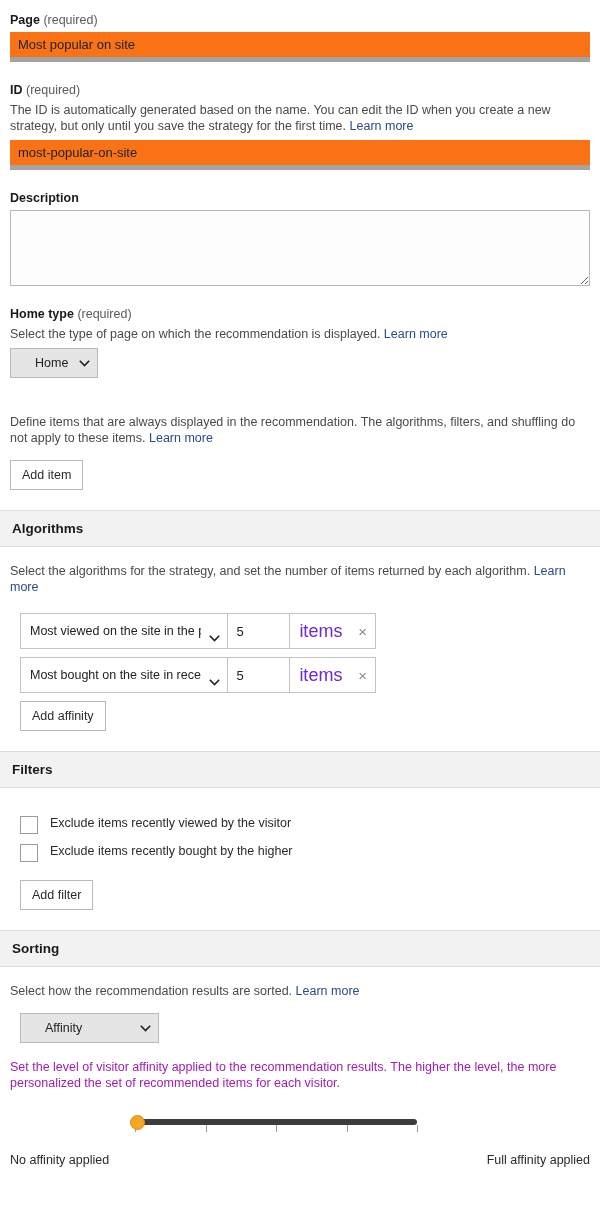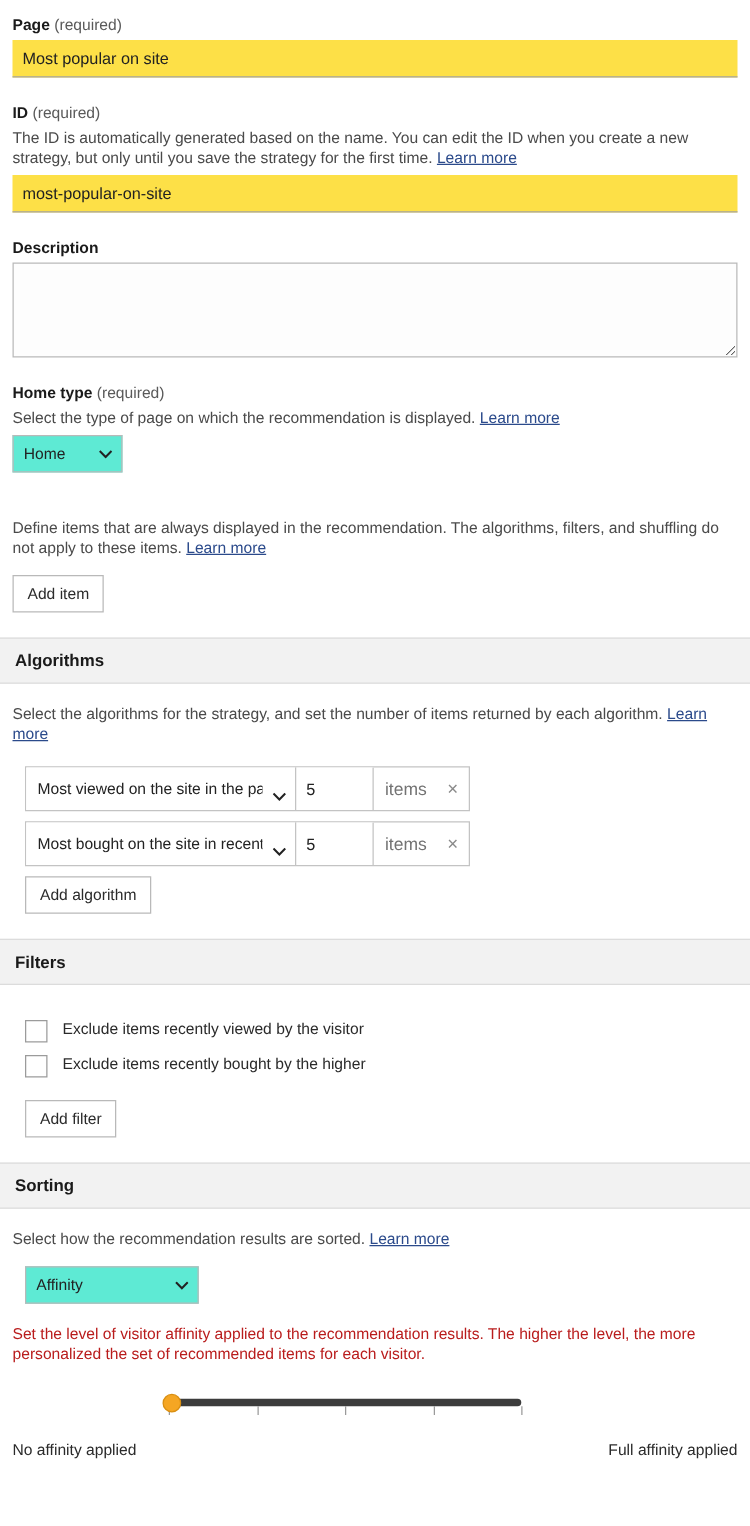--- a/index.html
+++ b/index.html
@@ -27,30 +27,29 @@
 
   .help-text {
     font-size: 12.5px;
     color: #4a4a4a;
     line-height: 16px;
     margin: 0 0 6px 0;
   }
   a.learn-more {
     color: #3b5998;
     color: #2b4a8b;
-    text-decoration: underline;
     cursor: pointer;
   }
 
   .text-input {
     width: 100%;
     height: 30px;
     border: none;
-    border-bottom: 1px solid #a3a3a3;
-    background: #fde047;
+    border-bottom: 5px solid #a3a3a3;
+    background: #f97316;
     font-size: 13px;
     font-family: "Liberation Sans", sans-serif;
     color: #222;
     padding: 4px 8px;
     outline: none;
   }
 
   .textarea {
     width: 100%;
     height: 76px;
@@ -65,26 +64,26 @@
   }
 
   .select-wrap {
     position: relative;
     display: inline-block;
   }
   select.styled {
     -webkit-appearance: none;
     appearance: none;
     border: 1px solid #b9b9b9;
-    background: #5eead4;
+    background: #e5e5e5;
     height: 30px;
     font-size: 12.5px;
     font-family: "Liberation Sans", sans-serif;
     color: #222;
-    padding: 3px 28px 3px 8px;
+    padding: 3px 28px 3px 24px;
     outline: none;
     border-radius: 0;
     cursor: pointer;
   }
   .select-wrap .chev {
     position: absolute;
     right: 8px;
     top: 50%;
     width: 11px;
     height: 7px;
@@ -153,22 +152,22 @@
     border-right: 1px solid #c3c3c3;
     font-size: 13px;
     font-family: "Liberation Sans", sans-serif;
     padding: 0 8px;
     outline: none;
     color: #222;
     background: #fff;
   }
   .algo-unit {
     display: flex; align-items: center;
-    font-size: 14px;
-    color: #737373;
+    font-size: 18px;
+    color: #6d28d9;
     padding: 0 8px 0 9px;
   }
   .algo-remove {
     display: flex; align-items: center; justify-content: center;
     width: 26px;
     color: #8a8a8a;
     font-size: 15px;
     cursor: pointer;
     user-select: none;
   }
@@ -330,21 +329,21 @@
         <div class="algo-row">
           <div class="algo-select-wrap"><select class="algo-select"><option value="Most viewed on the site in the past">Most viewed on the site in the past</option><option value="Most bought on the site in recent" selected="">Most bought on the site in recent</option><option value="Most popular in category">Most popular in category</option></select><span class="chev2"><svg viewBox="0 0 11 7" width="11" height="7">
                 <path d="M0.8 0.8 L5.5 5.6 L10.2 0.8" fill="none" stroke="#222" stroke-width="1.6"></path>
               </svg></span></div>
           <input class="algo-count" value="5" style="">
           <span class="algo-unit">items</span>
           <span class="algo-remove">×</span>
         </div>
       </div>
     <div style="padding-left:10px;">
-      <button class="btn-outline">Add algorithm</button>
+      <button class="btn-outline">Add affinity</button>
     </div>
     <div class="spacer-20"></div>
   </div>
 
   <div class="section-header">Filters</div>
   <div class="field-block">
     <div class="spacer-16"></div>
     <div class="spacer-12"></div>
     <div style="padding-left:10px;" id="filter-checkboxes">
         <div class="check-row">
@@ -375,21 +374,21 @@
       <div class="select-wrap">
         <select class="styled" style="width:139px;"><option value="Affinity">Affinity</option><option value="Relevance">Relevance</option><option value="Random">Random</option></select>
         <span class="chev">
           <svg viewBox="0 0 11 7" width="11" height="7">
               <path d="M0.8 0.8 L5.5 5.6 L10.2 0.8" fill="none" stroke="#222" stroke-width="1.6"></path>
             </svg>
         </span>
       </div>
     </div>
     <div class="spacer-16"></div>
-    <p class="help-text" style="color:#b91c1c;">Set the level of visitor affinity applied to the recommendation results. The higher the level, the more personalized the set of recommended items for each visitor.</p>
+    <p class="help-text" style="color:#a21caf;">Set the level of visitor affinity applied to the recommendation results. The higher the level, the more personalized the set of recommended items for each visitor.</p>
   </div>
 
   <div class="slider-wrap">
     <div class="slider-track"></div>
     <div class="slider-ticks" id="slider-ticks">
         <i style="left: 0%;"></i>
         <i style="left: 25%;"></i>
         <i style="left: 50%;"></i>
         <i style="left: 75%;"></i>
         <i style="left: 100%;"></i>

